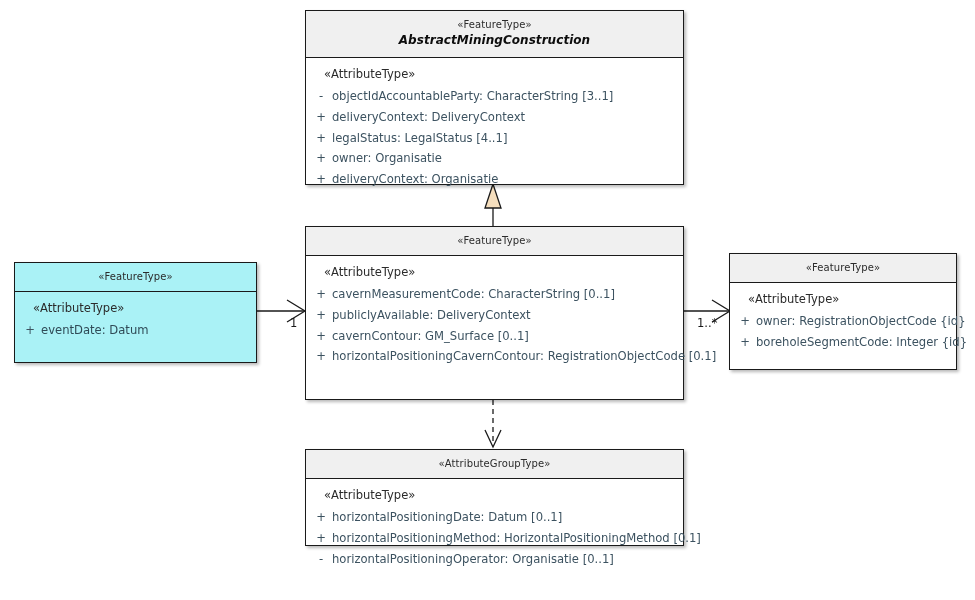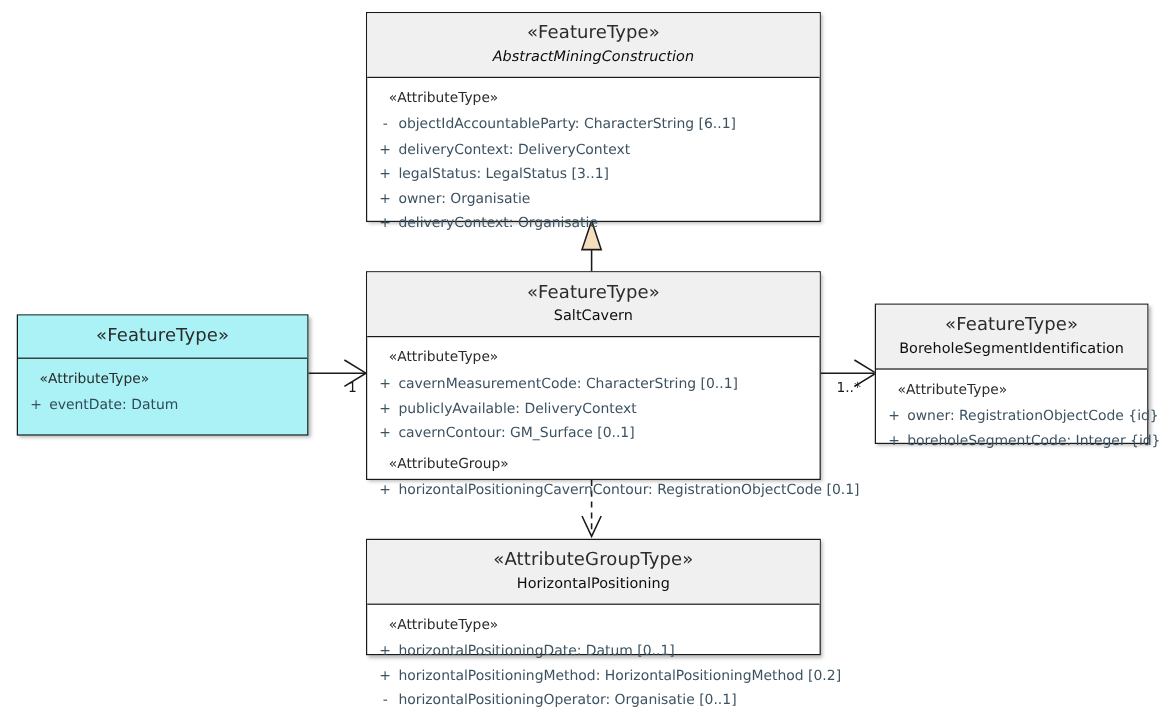--- a/index.html
+++ b/index.html
@@ -39,27 +39,27 @@
     background: #f0f0f0;
     border-bottom: 1.6px solid #1a1a1a;
     text-align: center;
     padding: 7px 6px 8px 6px;
     line-height: 1.32;
   }
   .uml-class.cyan .class-header {
     background: #aaf2f6;
   }
   .stereotype {
-    font-size: 15px;
+    font-size: 10px;
     color: #2b2b2b;
     letter-spacing: 0.1px;
   }
   .class-name {
     font-size: 12px;
-    font-weight: normal;
+    font-weight: bold;
     color: #0d0d0d;
     margin-top: 2px;
     letter-spacing: 0.05px;
   }
   .class-name.italic { font-style: italic; }
 
   .class-body {
     box-sizing: border-box;
     padding: 8px 4px 9px 4px;
   }
@@ -137,61 +137,59 @@
 
   <div class="uml-class" style="left:305px; top:10px; width:379px; height:175px;">
     <div class="class-header">
       <div class="stereotype">«FeatureType»</div>
       <div class="class-name italic">AbstractMiningConstruction</div>
     </div>
     <div class="class-body">
       <div class="section-label">«AttributeType»</div>
       <div class="attr-row">
         <span class="attr-vis">-</span>
-        <span class="attr-text">objectIdAccountableParty: CharacterString [6..1]</span>
+        <span class="attr-text">objectIdAccountableParty: CharacterString [3..1]</span>
       </div>
       <div class="attr-row">
         <span class="attr-vis">+</span>
         <span class="attr-text">deliveryContext: DeliveryContext</span>
       </div>
       <div class="attr-row">
         <span class="attr-vis">+</span>
-        <span class="attr-text">legalStatus: LegalStatus [3..1]</span>
+        <span class="attr-text">legalStatus: LegalStatus [4..1]</span>
       </div>
       <div class="attr-row">
         <span class="attr-vis">+</span>
         <span class="attr-text">owner: Organisatie</span>
       </div>
       <div class="attr-row">
         <span class="attr-vis">+</span>
         <span class="attr-text">deliveryContext: Organisatie</span>
       </div>
     </div>
   </div>
 
   <div class="uml-class" style="left:305px; top:226px; width:379px; height:174px;">
     <div class="class-header">
       <div class="stereotype">«FeatureType»</div>
-      <div class="class-name">SaltCavern</div>
     </div>
     <div class="class-body">
       <div class="section-label">«AttributeType»</div>
       <div class="attr-row">
         <span class="attr-vis">+</span>
         <span class="attr-text">cavernMeasurementCode: CharacterString [0..1]</span>
       </div>
       <div class="attr-row">
         <span class="attr-vis">+</span>
         <span class="attr-text">publiclyAvailable: DeliveryContext</span>
       </div>
       <div class="attr-row">
         <span class="attr-vis">+</span>
         <span class="attr-text">cavernContour: GM_Surface [0..1]</span>
       </div>
-      <div class="section-label spaced">«AttributeGroup»</div>
       <div class="attr-row">
         <span class="attr-vis">+</span>
         <span class="attr-text">horizontalPositioningCavernContour: RegistrationObjectCode [0.1]</span>
       </div>
     </div>
   </div>
 
   <div class="uml-class cyan" style="left:14px; top:262px; width:243px; height:101px;">
     <div class="class-header">
       <div class="stereotype">«FeatureType»</div>
@@ -201,49 +199,47 @@
       <div class="attr-row">
         <span class="attr-vis">+</span>
         <span class="attr-text">eventDate: Datum</span>
       </div>
     </div>
   </div>
 
   <div class="uml-class" style="left:729px; top:253px; width:228px; height:117px;">
     <div class="class-header">
       <div class="stereotype">«FeatureType»</div>
-      <div class="class-name">BoreholeSegmentIdentification</div>
     </div>
     <div class="class-body">
       <div class="section-label">«AttributeType»</div>
       <div class="attr-row">
         <span class="attr-vis">+</span>
         <span class="attr-text">owner: RegistrationObjectCode {id}</span>
       </div>
       <div class="attr-row">
         <span class="attr-vis">+</span>
         <span class="attr-text">boreholeSegmentCode: Integer {id}</span>
       </div>
     </div>
   </div>
 
   <div class="uml-class" style="left:305px; top:449px; width:379px; height:97px;">
     <div class="class-header">
       <div class="stereotype">«AttributeGroupType»</div>
-      <div class="class-name">HorizontalPositioning</div>
     </div>
     <div class="class-body">
       <div class="section-label">«AttributeType»</div>
       <div class="attr-row">
         <span class="attr-vis">+</span>
         <span class="attr-text">horizontalPositioningDate: Datum [0..1]</span>
       </div>
       <div class="attr-row">
         <span class="attr-vis">+</span>
-        <span class="attr-text">horizontalPositioningMethod: HorizontalPositioningMethod [0.2]</span>
+        <span class="attr-text">horizontalPositioningMethod: HorizontalPositioningMethod [0.1]</span>
       </div>
       <div class="attr-row">
         <span class="attr-vis">-</span>
         <span class="attr-text">horizontalPositioningOperator: Organisatie [0..1]</span>
       </div>
     </div>
   </div>
 
 </div>
 

